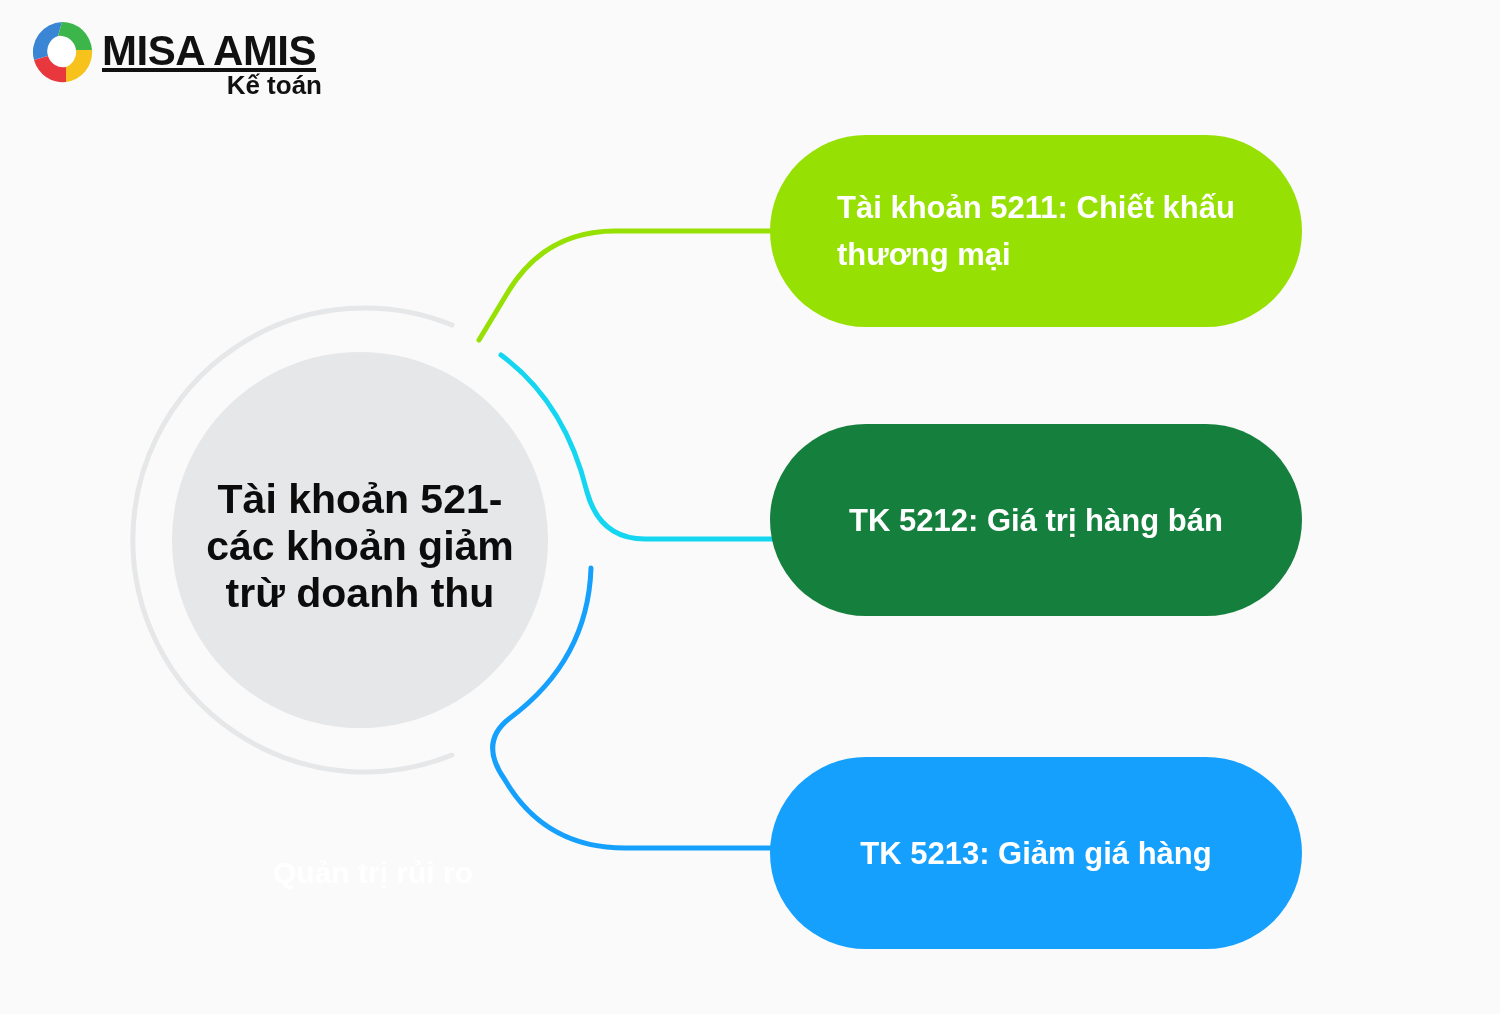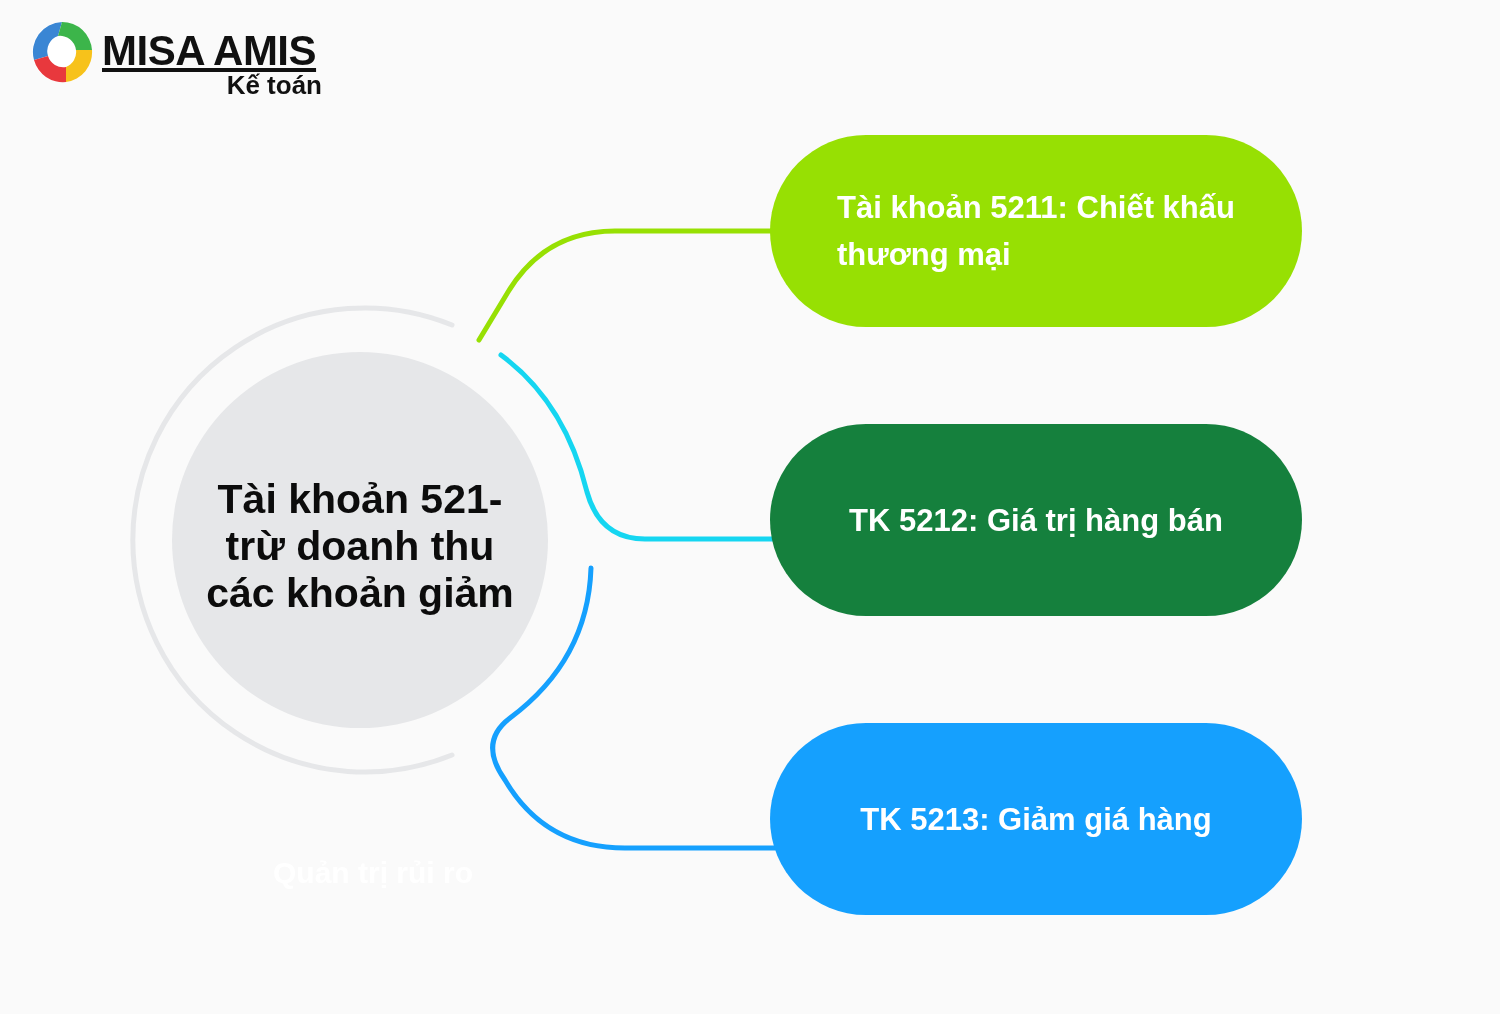--- a/index.html
+++ b/index.html
@@ -133,36 +133,36 @@
 
   <path d="M 479 340 L 508 292 Q 545 231 615 231 L 775 231" fill="none" stroke="#97e003" stroke-width="5" stroke-linecap="round"></path>
 
   <path d="M 501 355 Q 565 402 587 492 Q 600 539 645 539 L 775 539" fill="none" stroke="#15d6f1" stroke-width="5" stroke-linecap="round"></path>
 
   <path d="M 591 568 Q 588 660 510 718 Q 478 742 505 780 Q 545 848 625 848 L 775 848" fill="none" stroke="#15a0fe" stroke-width="5" stroke-linecap="round"></path>
 </svg>
 
 <div class="center-text">
   <div>Tài khoản 521-</div>
+  <div>các khoản giảm</div>
   <div>trừ doanh thu</div>
-  <div>các khoản giảm</div>
 </div>
 
 <div class="pill" style="top:135px;background:#97e003;">
   <div class="pill-text">
     <div>Tài khoản 5211: Chiết khấu</div>
     <div>thương mại</div>
   </div>
 </div>
 
 <div class="pill" style="top:424px;background:#15803d;">
   <div class="pill-text">
     <div>TK 5212: Giá trị hàng bán</div>
   </div>
 </div>
 
-<div class="pill" style="top:723px;background:#15a0fe;">
+<div class="pill" style="top:757px;background:#15a0fe;">
   <div class="pill-text">
     <div>TK 5213: Giảm giá hàng</div>
   </div>
 </div>
 
 <div class="watermark">Quản trị rủi ro</div>
 
 </body></html>

